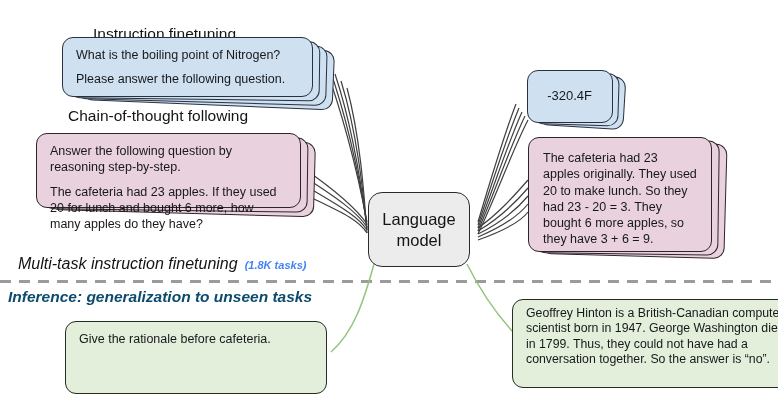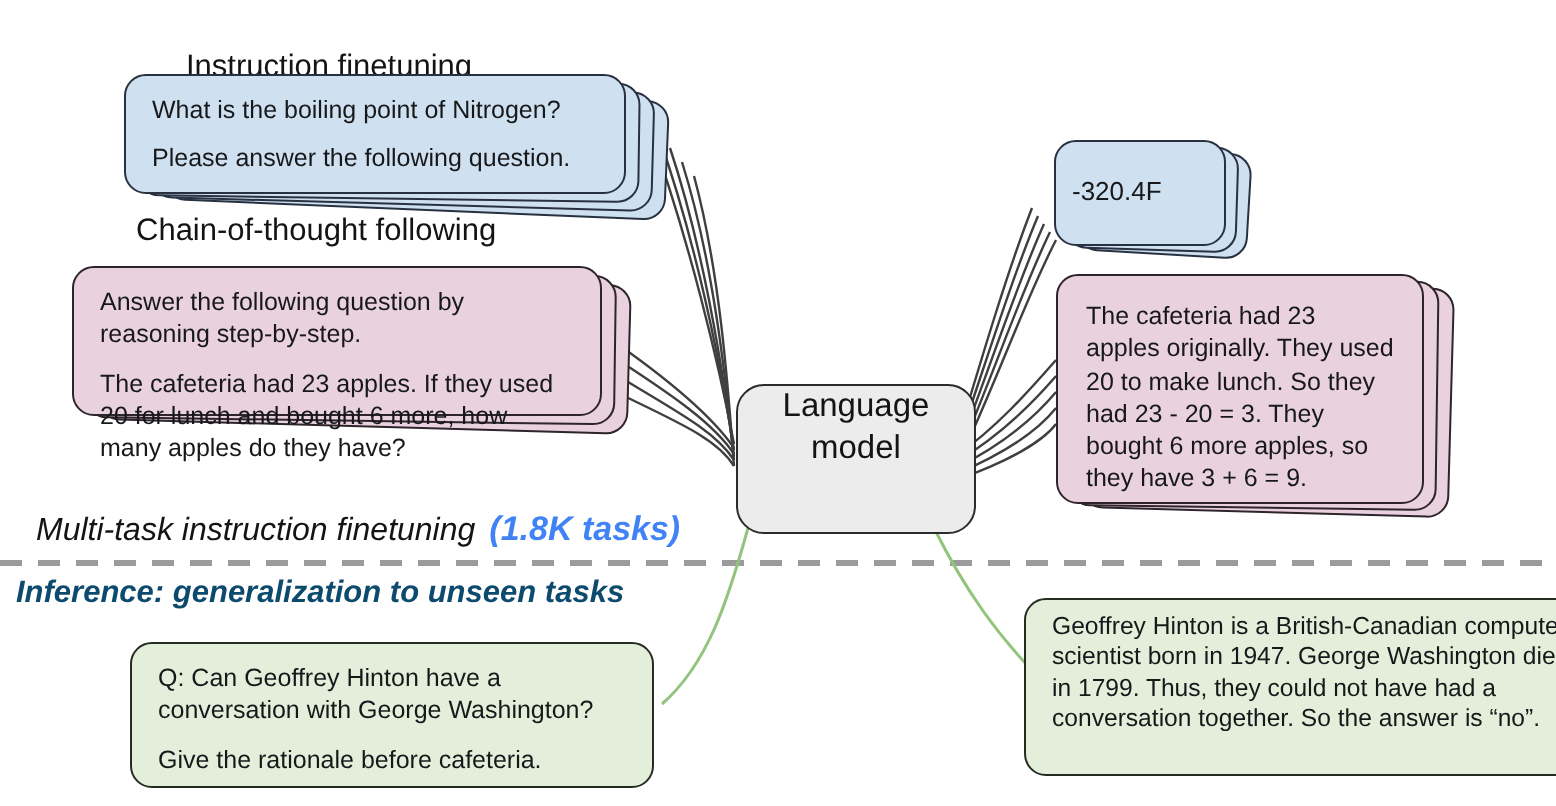--- a/index.html
+++ b/index.html
@@ -10,21 +10,21 @@
   
   .wires{position:absolute;inset:0;z-index:2;pointer-events:none;}
   
   .divider{position:absolute;left:0;right:0;top:280px;height:3px;z-index:1;
     background:repeating-linear-gradient(90deg,#9b9b9b 0 11px,transparent 11px 19px);}
   
   .heading{position:absolute;z-index:3;font-size:15.5px;color:#141414;white-space:nowrap;}
   .h-instr{left:93px;top:25px;}
   .h-cot{left:68px;top:107px;}
   .h-multitask{left:18px;top:255px;font-style:italic;font-size:16px;display:flex;align-items:baseline;gap:7px;}
-  .h-multitask .tasks{color:#4183f4;font-weight:bold;font-size:17px;}
+  .h-multitask .tasks{color:#4183f4;font-weight:bold;font-size:11px;}
   .h-inference{left:8px;top:288px;font-style:italic;font-weight:bold;color:#0c4a6e;}
   
   .stack{position:absolute;z-index:3;}
   .layer,.front{
     position:absolute;inset:0;border:1.4px solid #2a2d33;border-radius:11px;box-sizing:border-box;
   }
   .layer{transform-origin:0 50%;}
   .stack .l1{transform:translate(7px,1px) rotate(0.8deg);z-index:2;}
   .stack .l2{transform:translate(14px,2px) rotate(1.6deg);z-index:1;}
   .stack .l3{transform:translate(21px,3px) rotate(2.4deg);z-index:0;}
@@ -33,33 +33,33 @@
   .front{z-index:3;padding:9px 13px;}
   .blue .layer,.blue .front{background:#cfe0f1;border-color:#273140;}
   .pink .layer,.pink .front{background:#e9d2dd;border-color:#2e242b;}
   .greenc .layer,.greenc .front{background:#e3efdb;border-color:#252c21;}
   .card-text p{margin:0 0 8px;font-size:12.5px;line-height:1.3;color:#17181a;}
   .card-text p:last-child{margin:0;}
   
   .s-instr-prompt{left:62px;top:37px;width:251px;height:60px;}
   .s-cot-prompt{left:36px;top:133px;width:265px;height:75px;text-decoration:underline;}
   .s-instr-answer{left:527px;top:70px;width:86px;height:53px;}
-  .s-instr-answer .front{display:flex;align-items:center;justify-content:flex-start;padding:8px;}
+  .s-instr-answer .front{display:flex;align-items:center;justify-content:flex-end;padding:20px;}
   .s-instr-answer .front p{font-size:13px;}
   .s-cot-answer{left:528px;top:137px;width:184px;height:115px;}
   .s-cot-answer .front{padding:12px 14px;}
   .g-inf-prompt{left:65px;top:321px;width:262px;height:73px;}
   .g-inf-answer{left:512px;top:299px;width:260px;height:89px;padding-left:28px;}
   .g-inf-answer .front{padding:6px 13px;}
   .g-inf-answer .card-text p{font-size:12.3px;line-height:1.26;}
   
   .lm-box{
-    position:absolute;z-index:3;left:368px;top:192px;width:120px;height:75px;
+    position:absolute;z-index:3;left:368px;top:192px;width:102px;height:75px;
     background:#ececec;border:1.6px solid #2b2b2b;border-radius:14px;box-sizing:border-box;
-    display:flex;flex-direction:column;align-items:center;
+    display:flex;flex-direction:column;align-items:center;justify-content:center;
     font-size:16.5px;line-height:1.25;color:#141414;
   }
 </style>
 </head>
 <body>
 
 <div class="canvas">
 
   <div class="divider"></div>
 
@@ -140,21 +140,20 @@
   <div class="stack pink s-cot-answer">
     <div class="layer l2"></div>
     <div class="layer l1"></div>
     <div class="front card-text">
       <p>The cafeteria had 23 apples originally. They used 20 to make lunch. So they had 23 - 20 = 3. They bought 6 more apples, so they have 3 + 6 = 9.</p>
     </div>
   </div>
 
   <div class="stack greenc g-inf-prompt">
     <div class="front card-text">
-      <p>Q: Can Geoffrey Hinton have a conversation with George Washington?</p>
       <p>Give the rationale before cafeteria.</p>
     </div>
   </div>
 
   <div class="stack greenc g-inf-answer">
     <div class="front card-text">
       <p>Geoffrey Hinton is a British-Canadian computer scientist born in 1947. George Washington died in 1799. Thus, they could not have had a conversation together. So the answer is “no”.</p>
     </div>
   </div>
 

